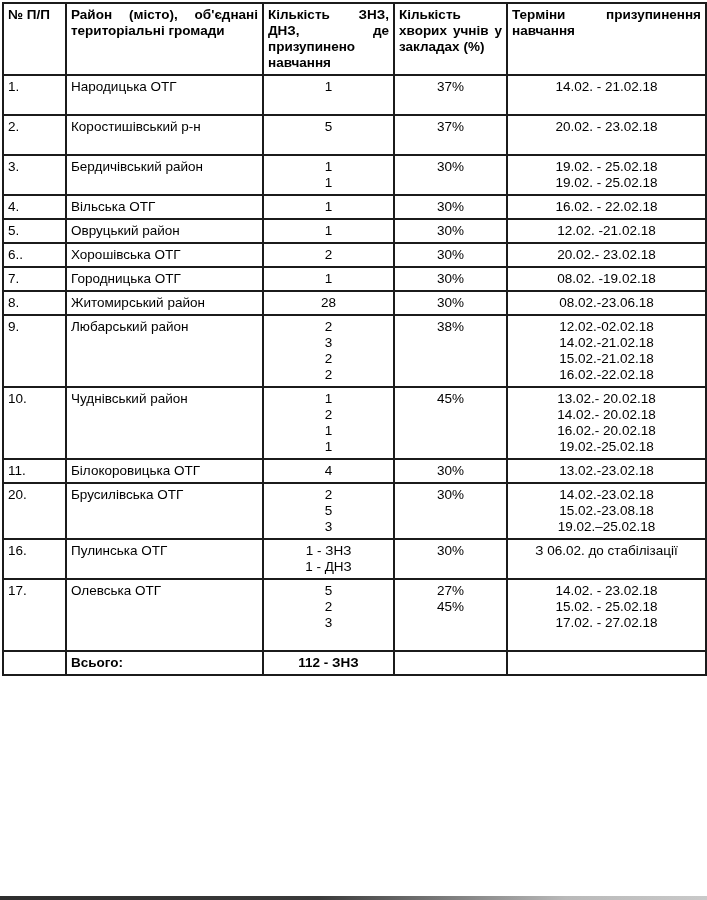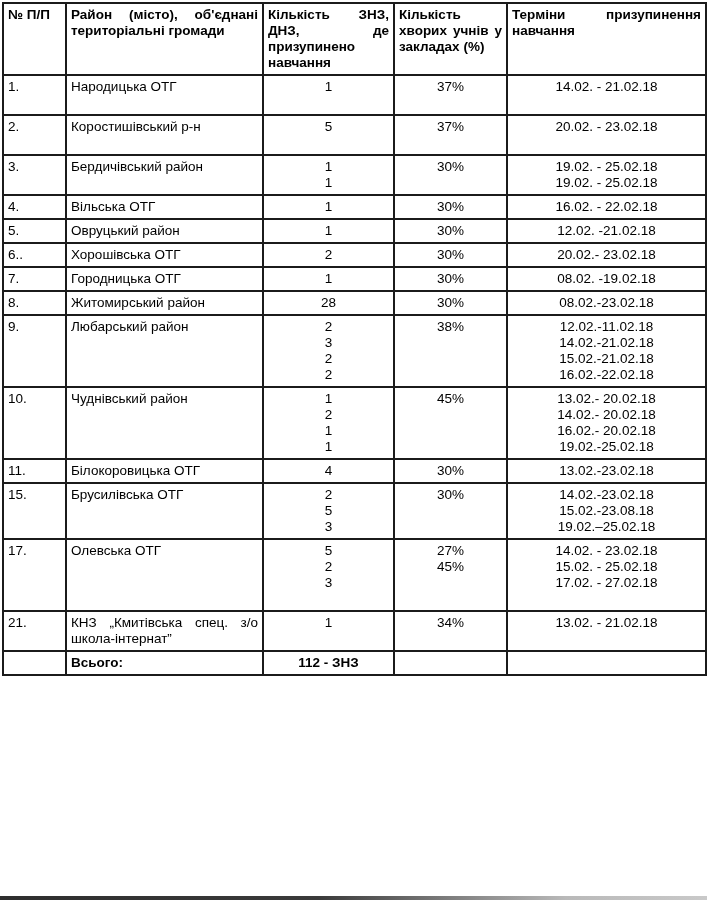--- a/index.html
+++ b/index.html
@@ -172,37 +172,37 @@
       <tr>
         <td class="c-num">8.</td>
         <td class="c-region">Житомирський район</td>
         <td class="c-count">
           <div class="line">28</div>
         </td>
         <td class="c-pct">
           <div class="line">30%</div>
         </td>
         <td class="c-dates">
-          <div class="line">08.02.-23.02.18</div>
+          <div class="line">08.02.-23.06.18</div>
         </td>
       </tr>
       <tr>
         <td class="c-num">9.</td>
         <td class="c-region">Любарський район</td>
         <td class="c-count">
           <div class="line">2</div>
           <div class="line">3</div>
           <div class="line">2</div>
           <div class="line">2</div>
         </td>
         <td class="c-pct">
           <div class="line">38%</div>
         </td>
         <td class="c-dates">
-          <div class="line">12.02.-11.02.18</div>
+          <div class="line">12.02.-02.02.18</div>
           <div class="line">14.02.-21.02.18</div>
           <div class="line">15.02.-21.02.18</div>
           <div class="line">16.02.-22.02.18</div>
         </td>
       </tr>
       <tr>
         <td class="c-num">10.</td>
         <td class="c-region">Чуднівський район</td>
         <td class="c-count">
           <div class="line">1</div>
@@ -227,66 +227,67 @@
           <div class="line">4</div>
         </td>
         <td class="c-pct">
           <div class="line">30%</div>
         </td>
         <td class="c-dates">
           <div class="line">13.02.-23.02.18</div>
         </td>
       </tr>
       <tr>
-        <td class="c-num">15.</td>
+        <td class="c-num">20.</td>
         <td class="c-region">Брусилівська ОТГ</td>
         <td class="c-count">
           <div class="line">2</div>
           <div class="line">5</div>
           <div class="line">3</div>
         </td>
         <td class="c-pct">
           <div class="line">30%</div>
         </td>
         <td class="c-dates">
           <div class="line">14.02.-23.02.18</div>
           <div class="line">15.02.-23.08.18</div>
           <div class="line">19.02.–25.02.18</div>
         </td>
       </tr>
       <tr>
+        <td class="c-num">16.</td>
+        <td class="c-region">Пулинська ОТГ</td>
+        <td class="c-count">
+          <div class="line">1 - ЗНЗ</div>
+          <div class="line">1 - ДНЗ</div>
+        </td>
+        <td class="c-pct">
+          <div class="line">30%</div>
+        </td>
+        <td class="c-dates">
+          <div class="line">З 06.02. до стабілізації</div>
+        </td>
+      </tr>
+      <tr>
         <td class="c-num">17.</td>
         <td class="c-region">Олевська ОТГ</td>
         <td class="c-count">
           <div class="line">5</div>
           <div class="line">2</div>
           <div class="line">3</div>
           <div class="line"></div>
         </td>
         <td class="c-pct">
           <div class="line">27%</div>
           <div class="line">45%</div>
         </td>
         <td class="c-dates">
           <div class="line">14.02. - 23.02.18</div>
           <div class="line">15.02. - 25.02.18</div>
           <div class="line">17.02. - 27.02.18</div>
-        </td>
-      </tr>
-      <tr>
-        <td class="c-num">21.</td>
-        <td class="c-region">КНЗ „Кмитівська спец. з/о школа-інтернат”</td>
-        <td class="c-count">
-          <div class="line">1</div>
-        </td>
-        <td class="c-pct">
-          <div class="line">34%</div>
-        </td>
-        <td class="c-dates">
-          <div class="line">13.02. - 21.02.18</div>
         </td>
       </tr>
     </tbody>
   <tfoot>
     <tr class="total-row">
       <td></td>
       <td>Всього:</td>
       <td class="t-value">112 - ЗНЗ</td>
       <td></td>
       <td></td>

